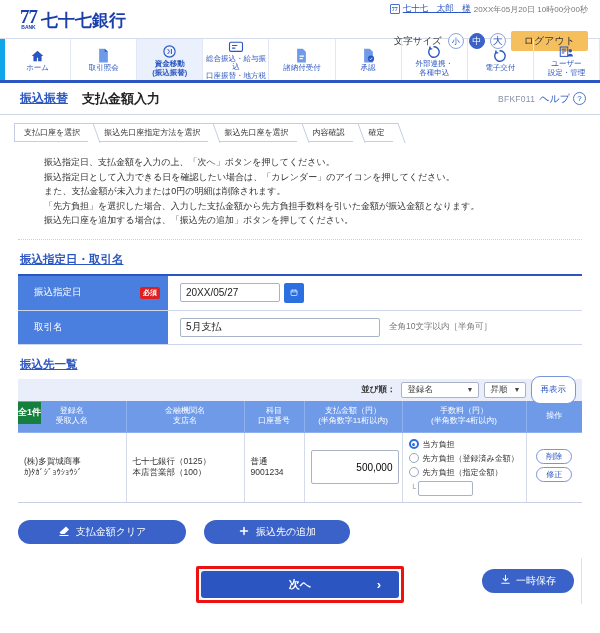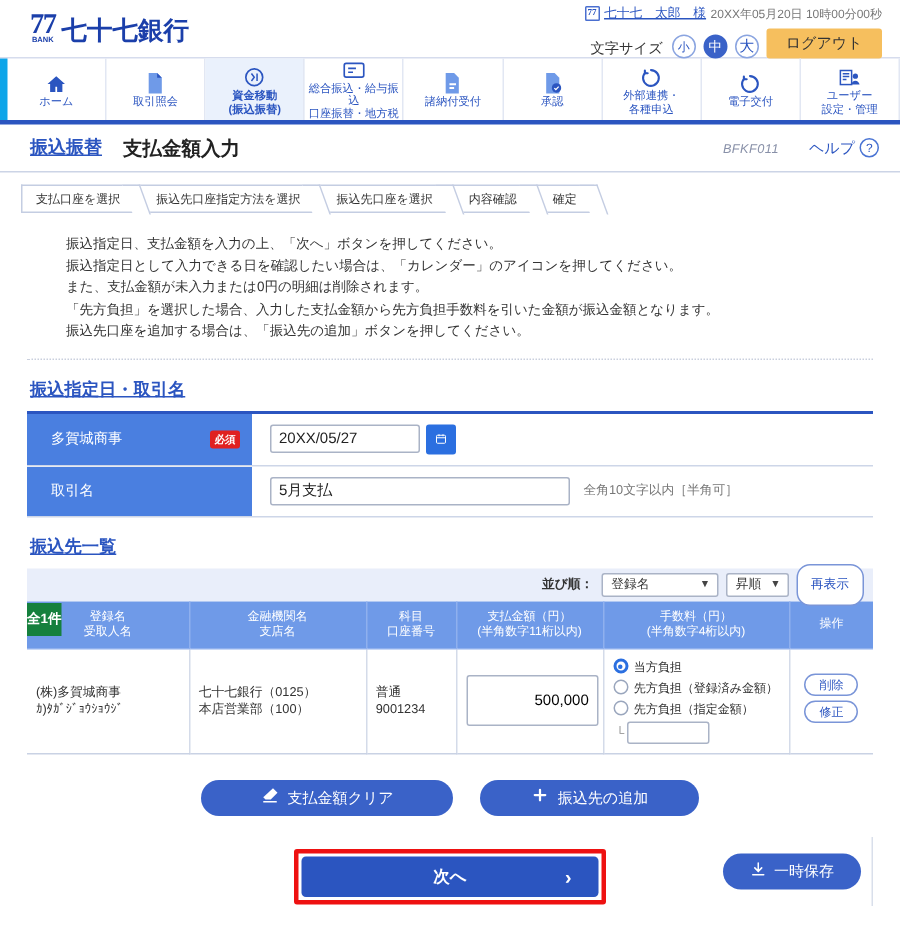--- a/index.html
+++ b/index.html
@@ -39,21 +39,21 @@
   }
   .hdr-right { position: absolute; right: 12px; top: 3px; text-align: right; }
   .hdr-row1 { display:flex; align-items:center; justify-content:flex-end; gap:3px; font-size: 8px; }
   .user-badge {
     display:inline-block; border:1px solid #4a6fd0; color:#2b55c0;
     font-size:6px; padding:0px 1px; line-height:8px; border-radius:1px;
     font-family:"Liberation Serif", serif; font-weight:bold;
   }
   .user-name { color:#2b55c0; text-decoration: underline; font-size:8.5px; }
   .login-time { color:#777; font-size:8px; }
-  .hdr-row2 { display:flex; align-items:flex-end; justify-content:flex-end; gap:5px; margin-top:4px; }
+  .hdr-row2 { display:flex; align-items:center; justify-content:flex-end; gap:5px; margin-top:16px; }
   .txtsize-label { font-size: 9.5px; color:#333; margin-right:1px; }
   .sz {
     width:16px;height:16px;border-radius:50%;
     display:flex;align-items:center;justify-content:center;
     font-size:8px; border:1px solid #8aa4e0; color:#2b55c0; background:#fff;
   }
   .sz.mid { background:#3a62c8; color:#fff; border-color:#3a62c8; font-size:9px; }
   .sz.lg { font-size:10px; }
   .logout-btn {
     background:#f6bf5e; color:#333; font-size:10px;
@@ -84,21 +84,21 @@
   .titlebar {
     height: 32px; display:flex; align-items:center;
     padding: 0 14px 0 20px; border-bottom:1px solid #ccd4e6;
   }
   .tb-kind {
     font-size:12px; font-weight:bold; color:#2b55c0;
     text-decoration:underline; margin-right:14px;
   }
   .tb-title { font-size:13px; font-weight:bold; color:#222; }
   .tb-spacer { flex:1; }
-  .tb-code { font-size:8.5px; color:#8890a8; margin-right:20px; letter-spacing:0.3px;font-style:italic;}
+  .tb-code { font-size:8.5px; color:#8890a8; margin-right:4px; letter-spacing:0.3px;}
   .tb-help { font-size:10px; color:#2b55c0; display:flex; align-items:center; gap:3px; cursor:pointer;}
   .help-circle {
     width:13px;height:13px;border-radius:50%;border:1px solid #4a74d4;
     color:#2b55c0;font-size:8px;display:flex;align-items:center;justify-content:center;
   }
 
   
   .steps { display:flex; padding: 8px 0 8px 14px; align-items:center; }
   .step {
     position:relative; height:19px; display:flex; align-items:center;
@@ -222,21 +222,21 @@
     border:1px solid #aab3c6; border-radius:2px; height:15px; width:55px; background:#fff;
   }
   .op-btn {
     border:1px solid #7a95d8; color:#2b55c0; background:#fff;
     border-radius:9px; height:15px; font-size:8px; width:36px;
     display:flex;align-items:center;justify-content:center; cursor:pointer;
     margin: 0 auto 3px auto;
   }
 
   
-  .mid-actions { display:flex; justify-content:center; gap:18px; padding:17px 0 0 0; }
+  .mid-actions { display:flex; justify-content:flex-start; gap:18px; padding:17px 0 0 0; }
   .pill {
     background:#3a62c8; color:#fff; border:none; border-radius:13px;
     height:24px; font-size:10px; display:flex; align-items:center;
     justify-content:center; gap:6px; cursor:pointer; padding: 0 12px;
     font-family:"Liberation Sans", sans-serif;
   }
   .pill.w-clear{ width:168px; }
   .pill.w-add{ width:146px; }
 
   .footer-actions { position:relative; margin: 22px 18px 0 18px; height:36px; }
@@ -415,21 +415,21 @@
     <p>振込先口座を追加する場合は、「振込先の追加」ボタンを押してください。</p>
   </div>
 
   <div class="section">
     <div class="sec-title">振込指定日・取引名</div>
     <div class="blue-rule"></div>
     <table class="form-tbl">
       <tbody>
           <tr>
         <td class="lbl">
-          <span>多賀城商事</span>
+          <span>振込指定日</span>
           <span class="req-badge">必須</span>
         </td>
         <td class="val">
           <span class="inline">
             <input class="inp date-inp" value="20XX/05/27" style="">
             <button class="cal-btn">
               <svg width="11" height="11" viewBox="0 0 24 24" fill="none" stroke="#fff" stroke-width="2">
                     <rect x="3" y="5" width="18" height="16" rx="2"></rect>
                     <path d="M3 10h18M8 3v4M16 3v4"></path>
                   </svg>

